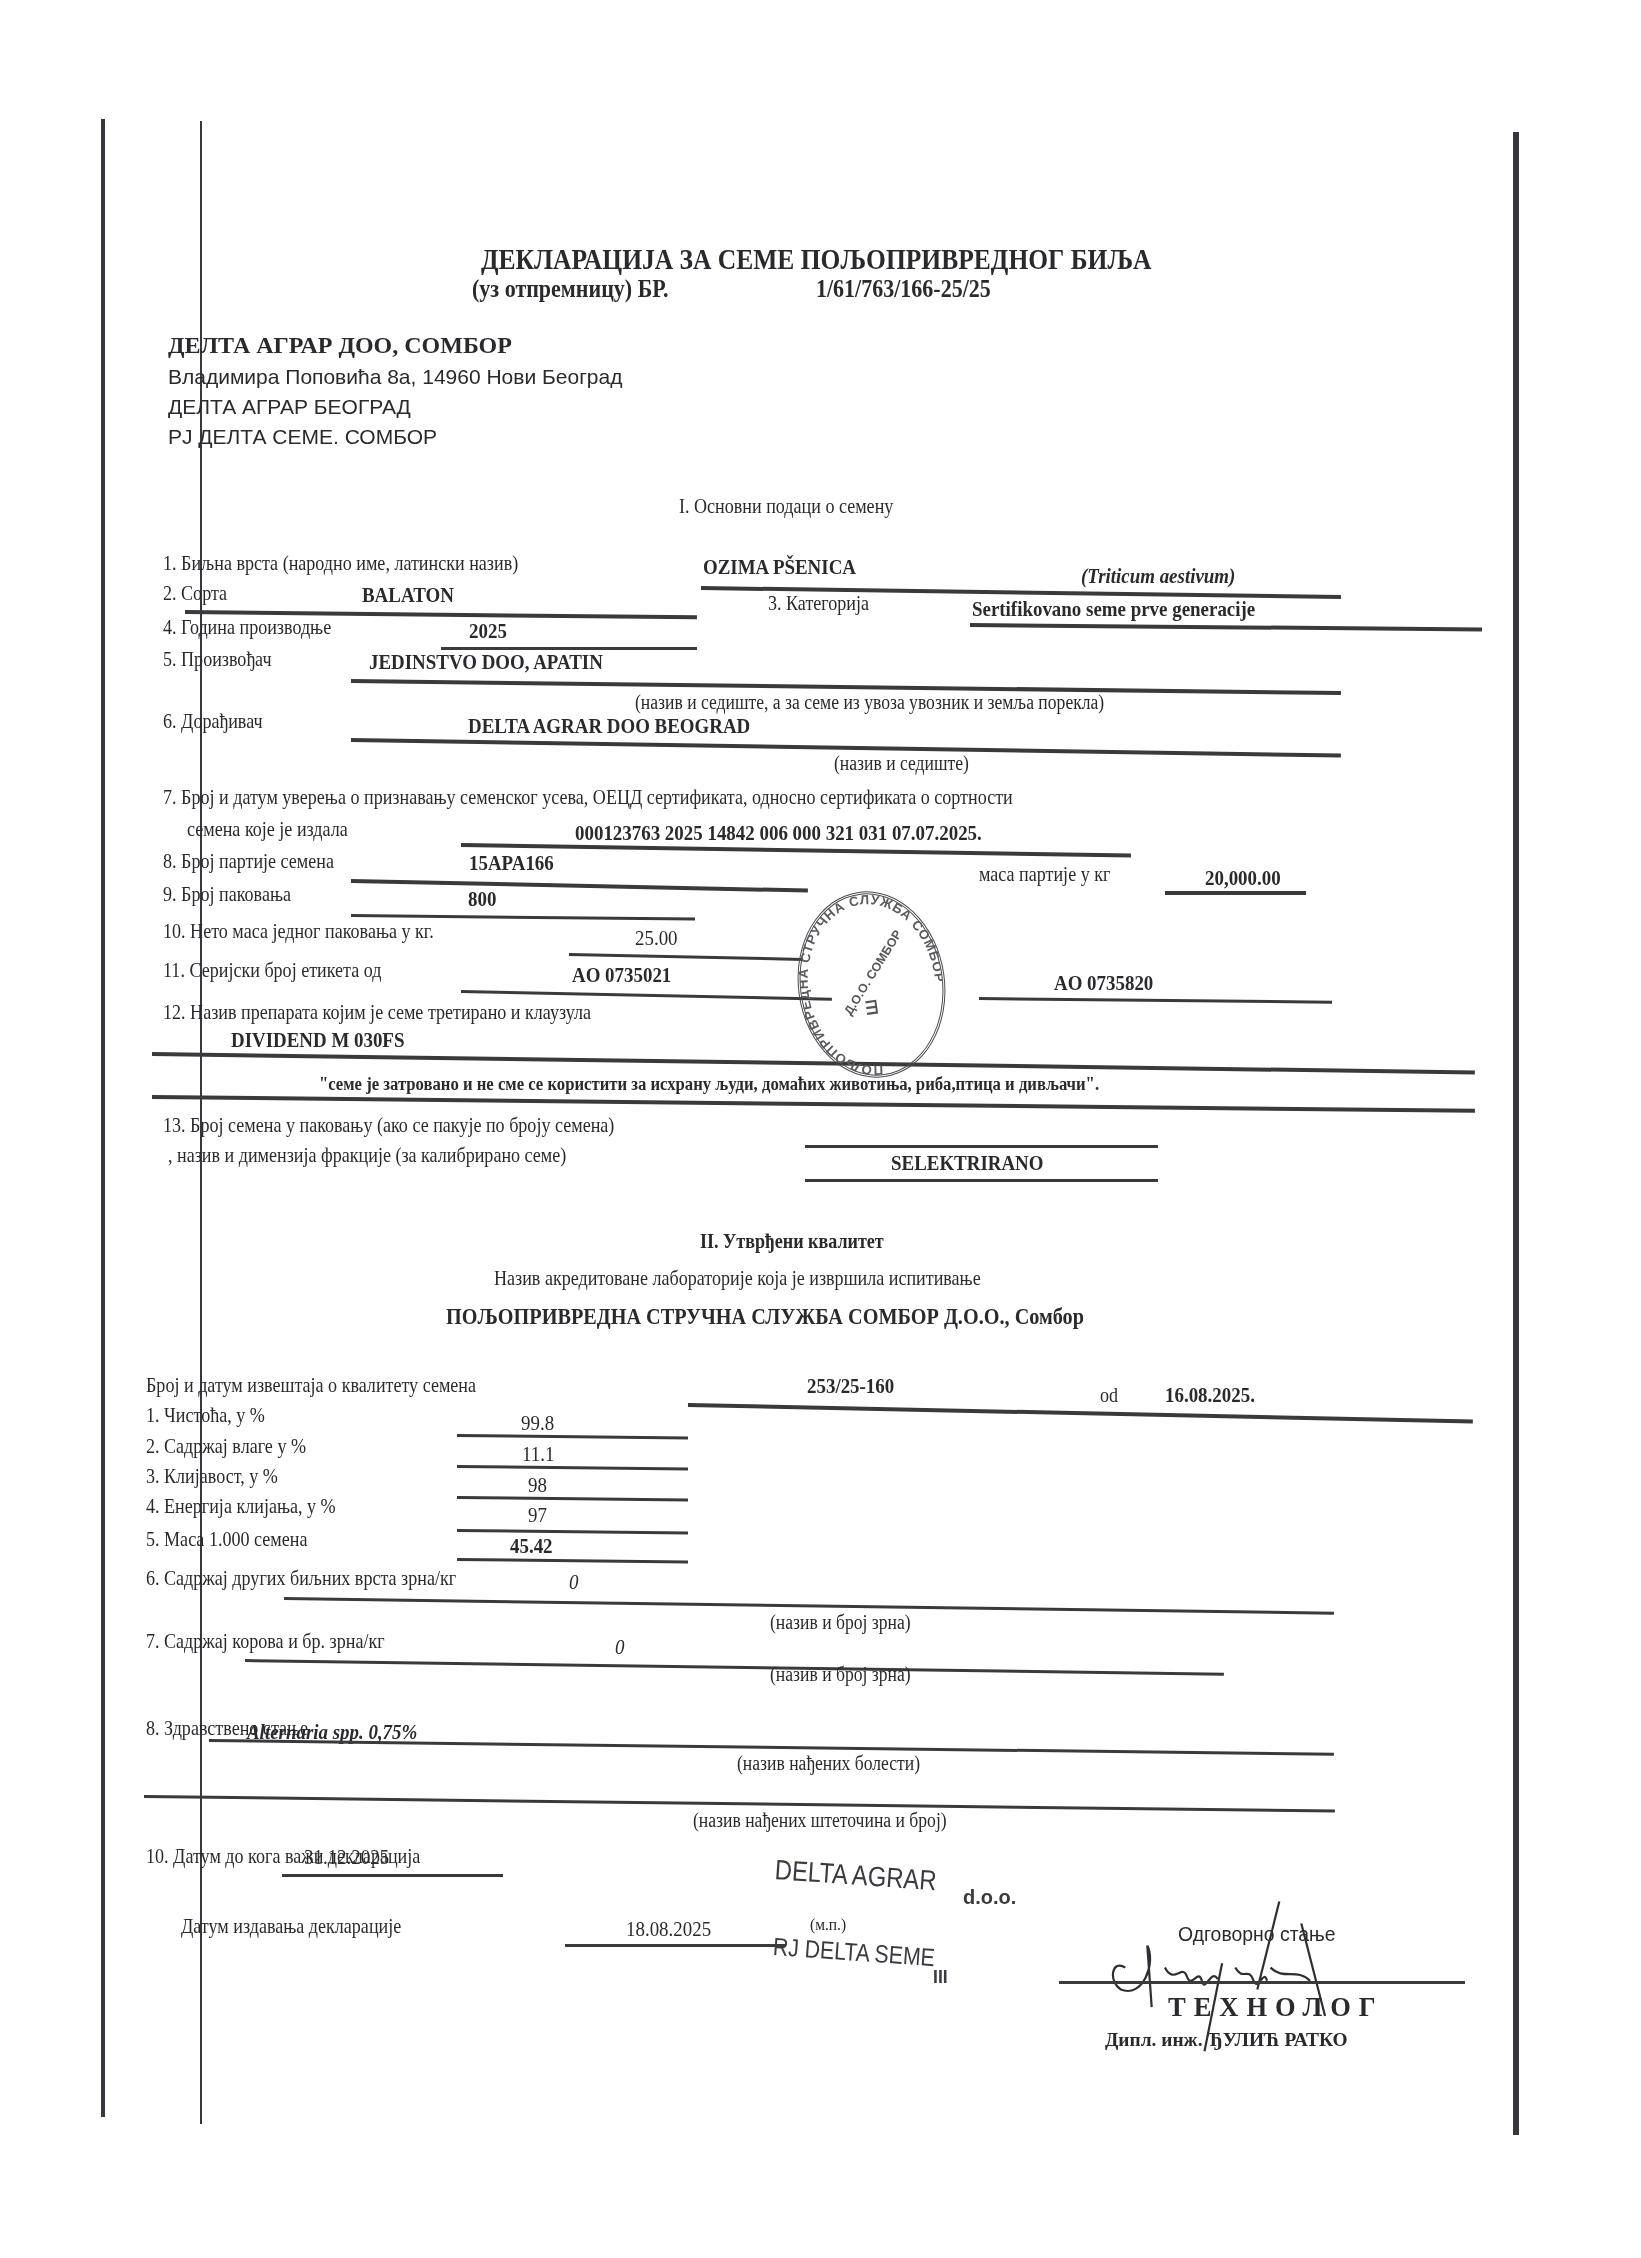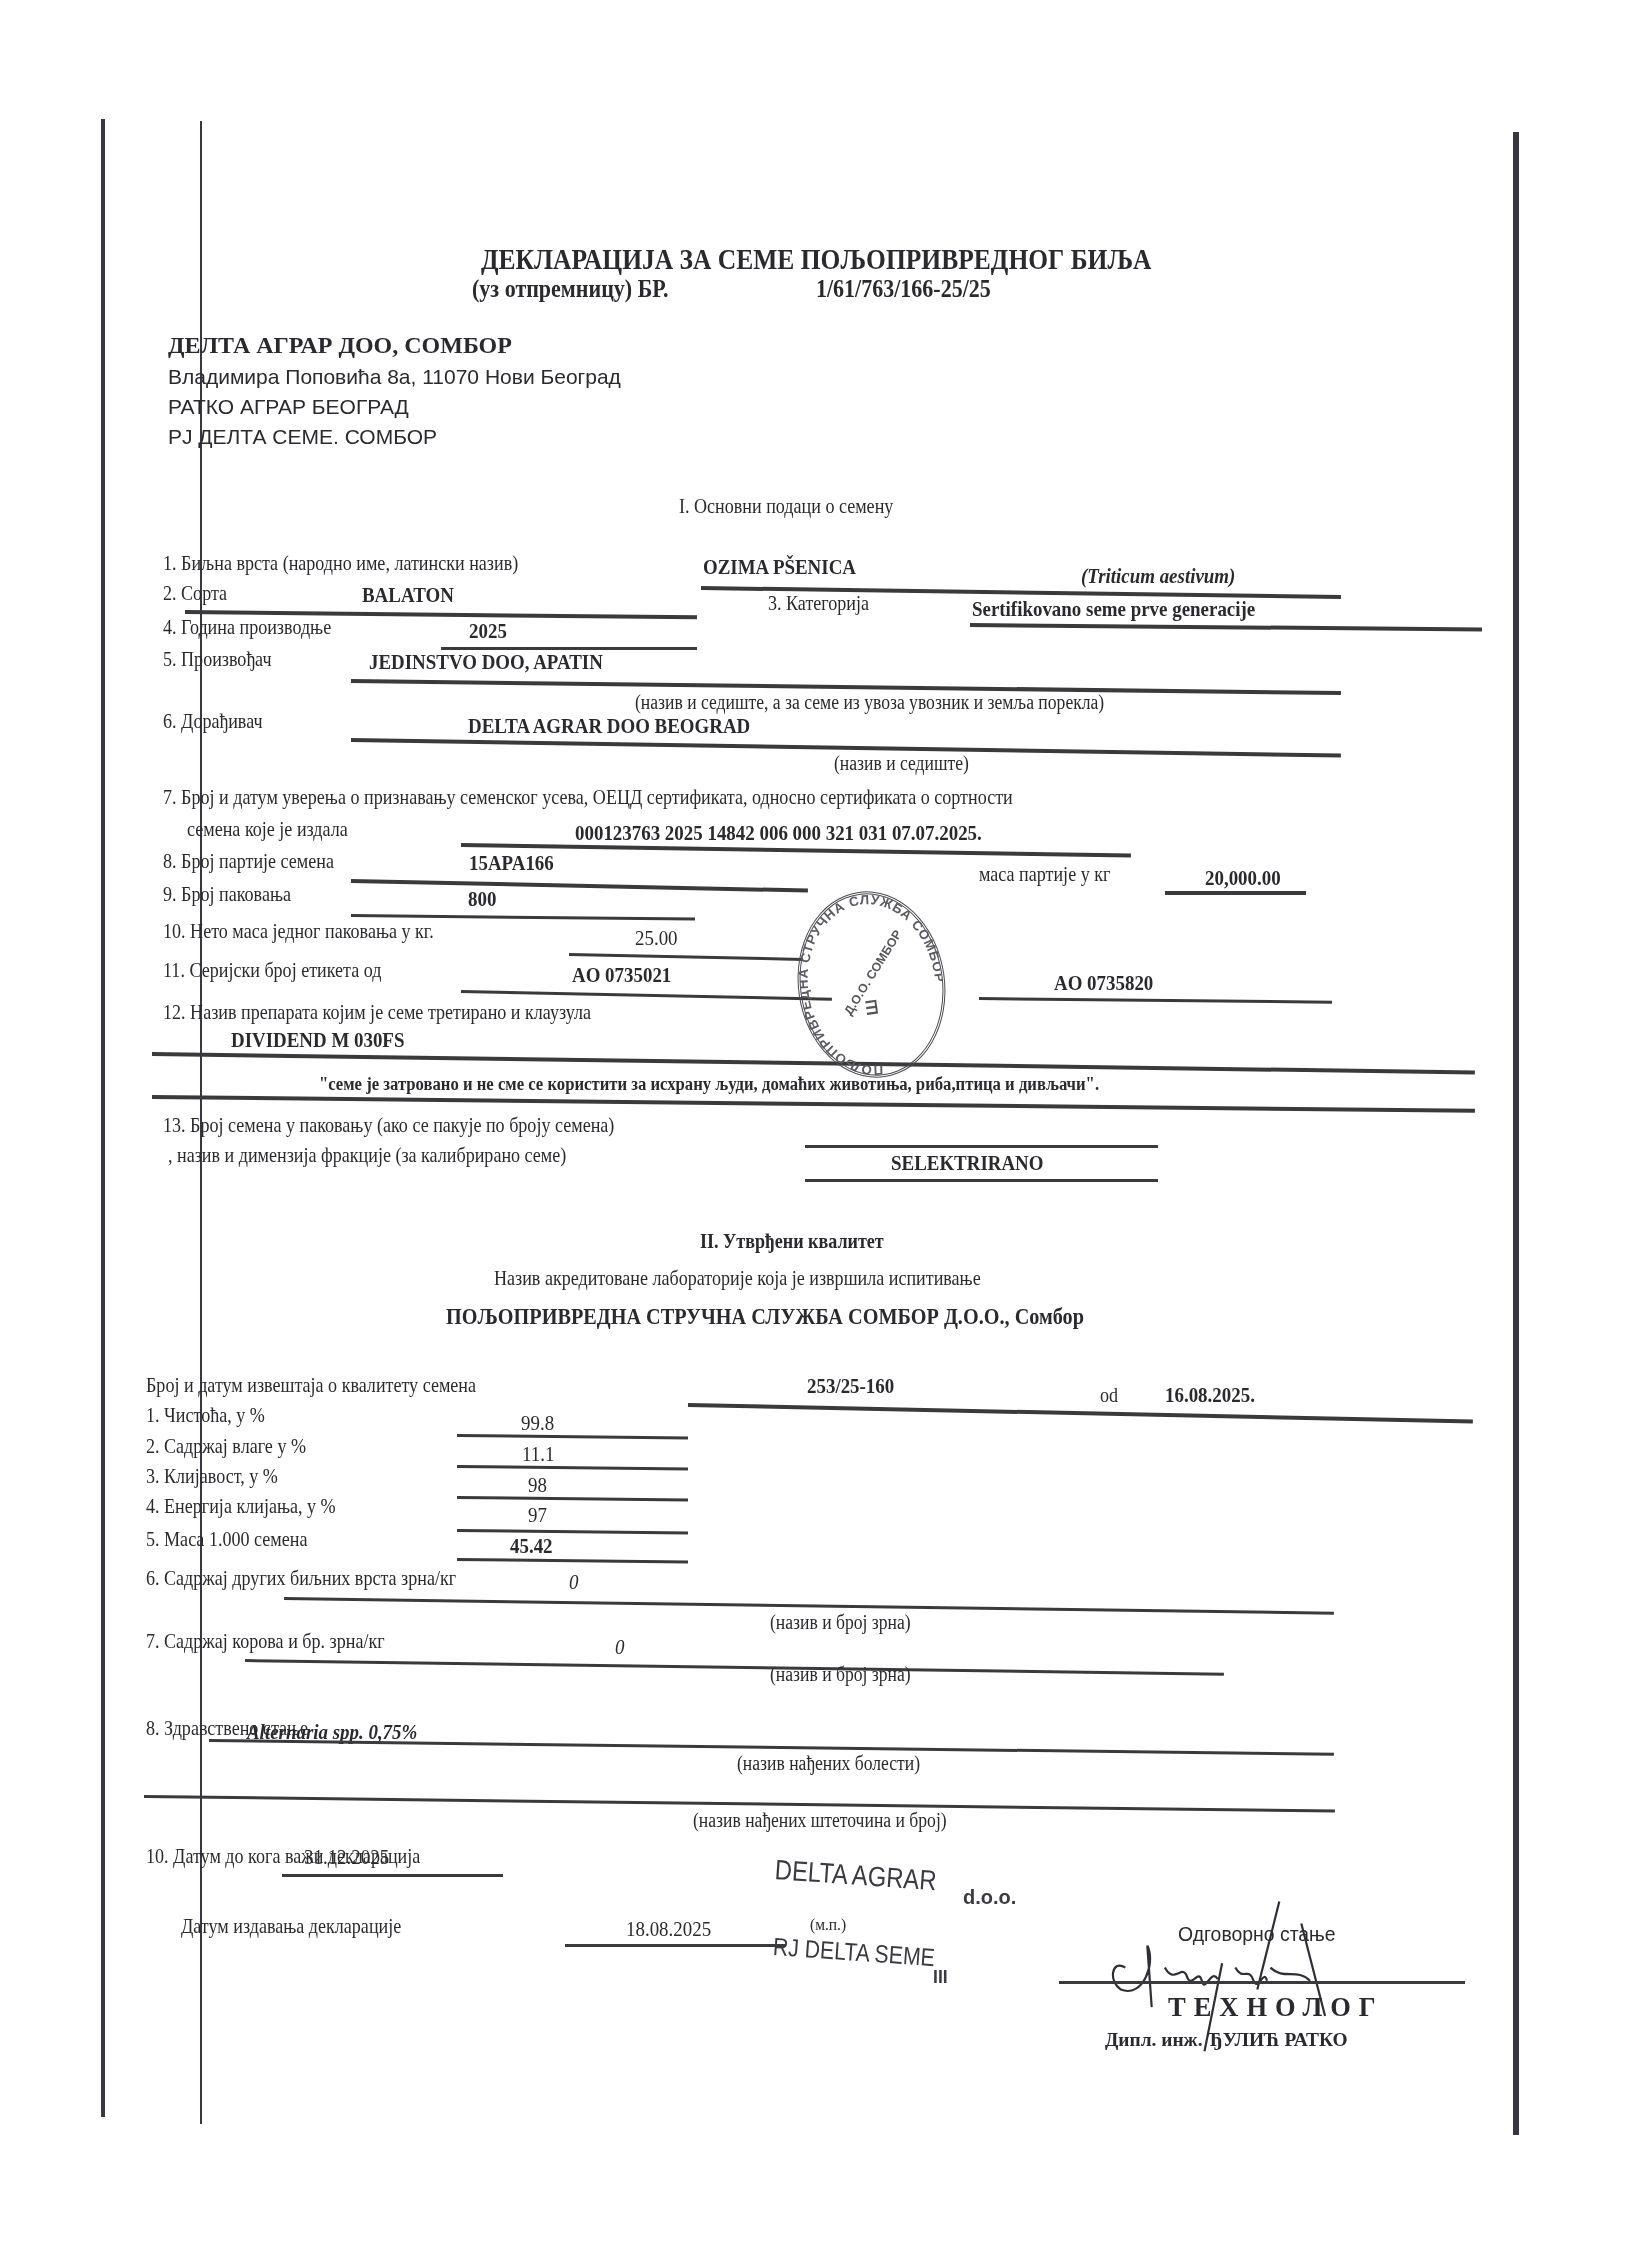--- a/index.html
+++ b/index.html
@@ -28,22 +28,22 @@
 
 <div class="vline" style="left:101px; top:119px; width:4.4px; height:1998px;"></div>
 <div class="vline" style="left:200px; top:121px; width:1.8px; height:2003px;"></div>
 <div class="vline" style="left:1513px; top:132px; width:6.2px; height:2003px;"></div>
 
 <div class="abs title" style="left:481px; top:243px;">ДЕКЛАРАЦИЈА ЗА СЕМЕ ПОЉОПРИВРЕДНОГ БИЉА</div>
 <div class="abs sub" style="left:472px; top:275px;">(уз отпремницу) БР.</div>
 <div class="abs sub" style="left:816px; top:275px;">1/61/763/166-25/25</div>
 
 <div class="abs company-bold" style="left:168px; top:332px;">ДЕЛТА АГРАР ДОО, СОМБОР</div>
-<div class="abs company" style="left:168px; top:365px;">Владимира Поповића 8а, 11070 Нови Београд</div>
-<div class="abs company" style="left:168px; top:395px;">РАТКО АГРАР БЕОГРАД</div>
+<div class="abs company" style="left:168px; top:365px;">Владимира Поповића 8а, 14960 Нови Београд</div>
+<div class="abs company" style="left:168px; top:395px;">ДЕЛТА АГРАР БЕОГРАД</div>
 <div class="abs company" style="left:168px; top:425px;">РЈ ДЕЛТА СЕМЕ. СОМБОР</div>
 
 <div class="abs section" style="left:679px; top:494px; font-weight:normal;">I. Основни подаци о семену</div>
 
 <div class="abs label" style="left:163px; top:551px;">1. Биљна врста (народно име, латински назив)</div>
 <div class="abs val" style="left:703px; top:554px;">OZIMA PŠENICA</div>
 <div class="abs val italic" style="left:1081px; top:563px;">(Triticum aestivum)</div>
 <div class="hline" style="left:701px; top:586px; width:640px; transform:rotate(0.8deg);"></div>
 
 <div class="abs label" style="left:163px; top:581px;">2. Сорта</div>

